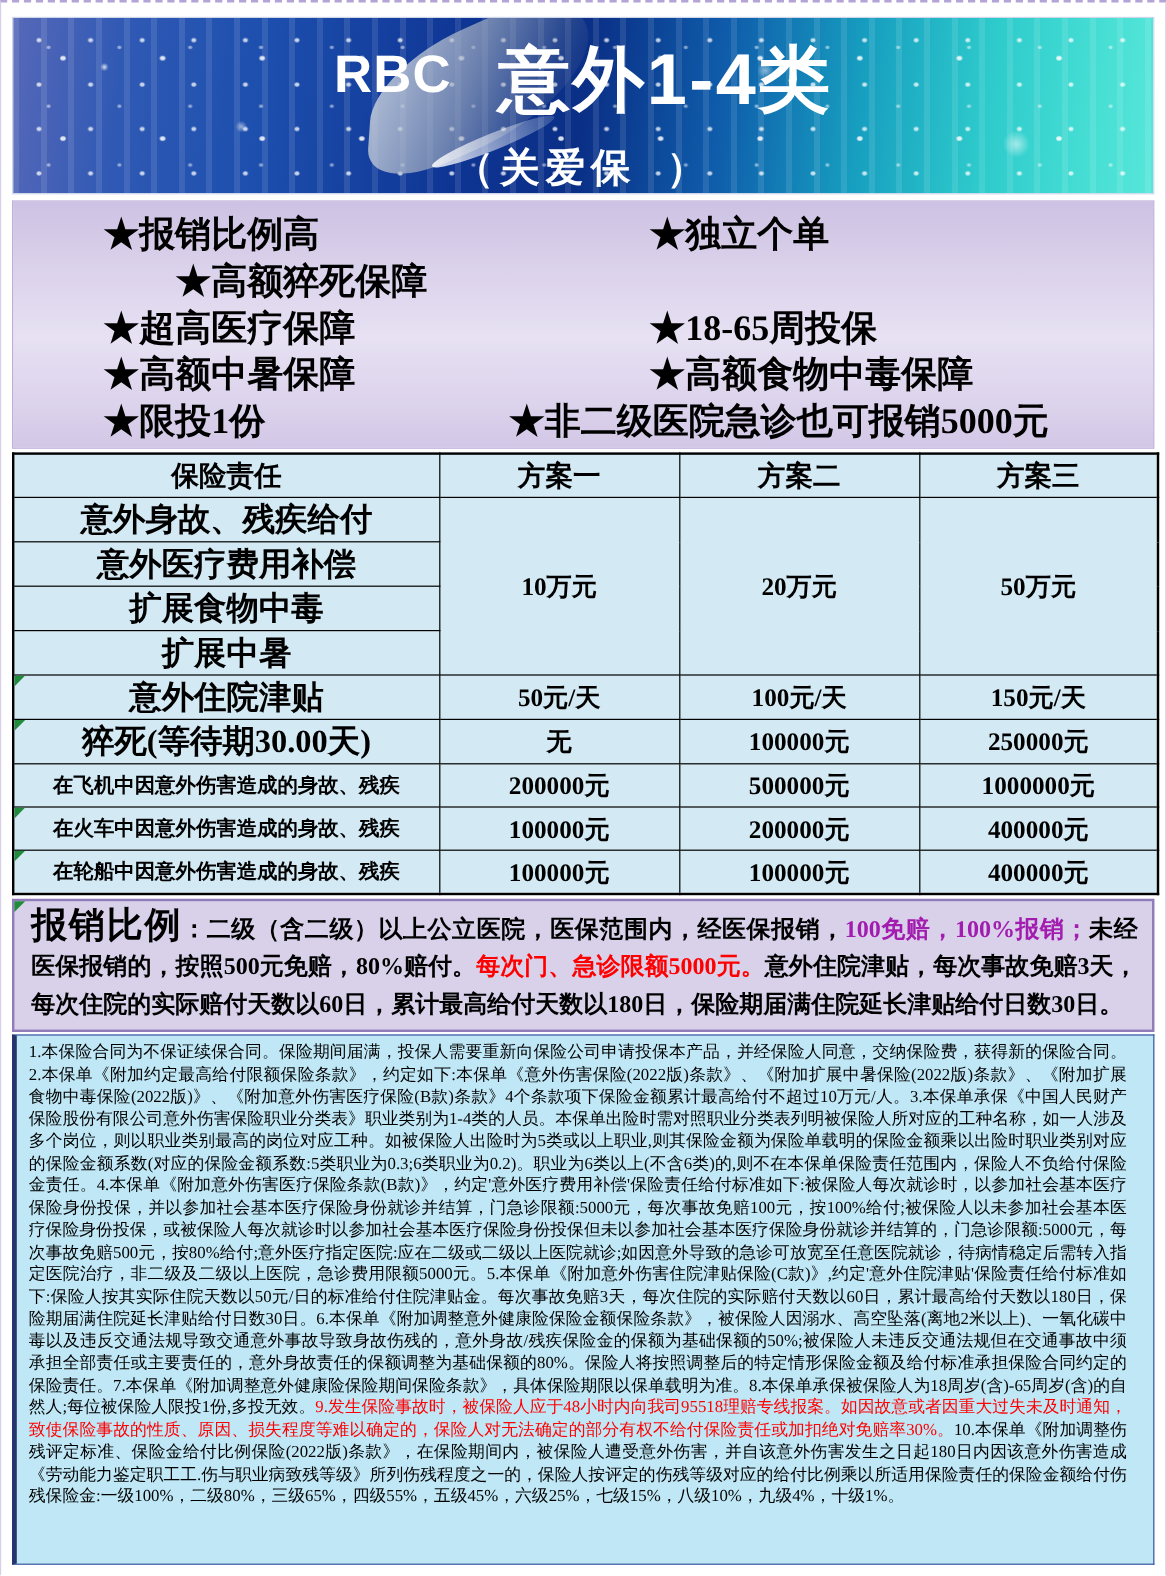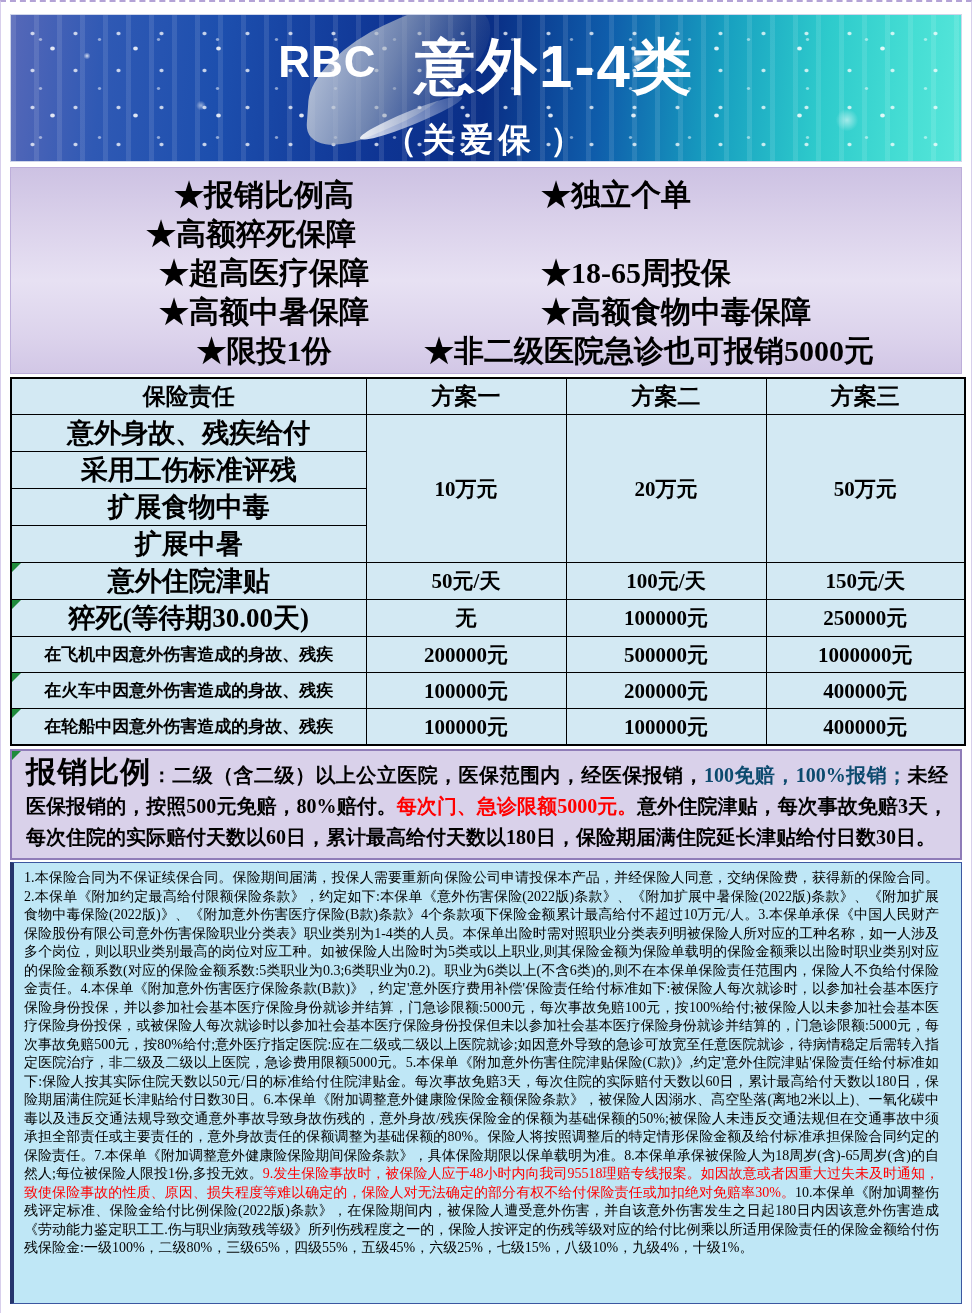--- a/index.html
+++ b/index.html
@@ -32,29 +32,29 @@
   .brush2 {
     position:absolute; left:345px; top:96px; width:110px; height:14px;
     background:linear-gradient(90deg, rgba(255,255,255,.85), rgba(255,255,255,.15));
     transform:rotate(-22deg); border-radius:50%;
   }
   .banner-title { position:relative; text-align:center; margin-top:12px; color:#fff;
     font-family:"Liberation Sans", sans-serif; font-weight:bold; white-space:nowrap; }
   .brand { font-size:44px; vertical-align:10px; letter-spacing:1px; }
   .title-main { font-size:60px; margin-left:34px; letter-spacing:2px; }
   .banner-sub { position:relative; text-align:center; margin-top:10px; color:#fff;
-    font-family:Liberation Sans, sans-serif; font-weight:bold; font-size:33px; letter-spacing:5px; }
+    font-family:Liberation Mono, monospace; font-weight:bold; font-size:33px; letter-spacing:5px; }
   
   .features {
     margin-top:5px; height:207px; box-sizing:border-box; padding-top:8px;
     background:linear-gradient(180deg,#cdc2e3 0%, #dbd2eb 28%, #e7e1f3 55%, #dcd3ec 82%, #d2c7e6 100%);
     border:1px solid #bdaeda; font-weight:bold; font-size:30px;
   }
   .feat-row { display:flex; height:39px; align-items:center; white-space:nowrap; }
-  .feat-left { width:395px; padding-left:111px; box-sizing:border-box;text-align:center; }
+  .feat-left { width:395px; padding-left:75px; box-sizing:border-box; }
   .feat-right { padding-left:135px; }
   .feat-row.last .feat-right { padding-left:18px; }
   
   table.benefits {
     margin-top:3px; width:954px; border-collapse:collapse; table-layout:fixed;
     background:#d3e9f3; border:2px solid #000; font-weight:bold; text-align:center;
   }
   table.benefits th, table.benefits td { border:1px solid #000; height:35px; padding:0 20px; position:relative; overflow:hidden; }
   th.hdr { font-size:23px; }
   td.lbl { font-size:27px; }
@@ -127,21 +127,21 @@
       <th class="hdr">方案二</th>
       <th class="hdr">方案三</th>
     </tr>
     <tr>
       <td class="lbl">意外身故、残疾给付</td>
       <td class="val" rowspan="4">10万元</td>
       <td class="val" rowspan="4">20万元</td>
       <td class="val" rowspan="4">50万元</td>
     </tr>
     <tr>
-      <td class="lbl">采用工伤标准评残</td>
+      <td class="lbl">意外医疗费用补偿</td>
     </tr>
     <tr>
       <td class="lbl">扩展食物中毒</td>
     </tr>
     <tr>
       <td class="lbl">扩展中暑</td>
     </tr>
     <tr>
       <td class="lbl"><span class="flag"></span><span>意外住院津贴</span></td>
       <td class="val">50元/天</td>
@@ -170,20 +170,20 @@
       <td class="lbl-sm"><span class="flag"></span><span>在轮船中因意外伤害造成的身故、残疾</span></td>
       <td class="val">100000元</td>
       <td class="val">100000元</td>
       <td class="val">400000元</td>
     </tr>
   </tbody>
     </table>
 
   <div class="ratio">
     <span class="flag"></span>
-    <span class="lead">报销比例</span><span><span>：二级（含二级）以上公立医院，医保范围内，经医保报销，</span><span style="color: #0c4a6e;">100免赔，100%报销；</span><span>未经医保报销的，按照500元免赔，80%赔付。</span><span style="color: rgb(255, 0, 0);">每次门、急诊限额5000元。</span><span>意外住院津贴，每次事故免赔3天，每次住院的实际赔付天数以60日，累计最高给付天数以180日，保险期届满住院延长津贴给付日数30日。</span></span>
+    <span class="lead">报销比例</span><span><span>：二级（含二级）以上公立医院，医保范围内，经医保报销，</span><span style="color: #a21caf;">100免赔，100%报销；</span><span>未经医保报销的，按照500元免赔，80%赔付。</span><span style="color: rgb(255, 0, 0);">每次门、急诊限额5000元。</span><span>意外住院津贴，每次事故免赔3天，每次住院的实际赔付天数以60日，累计最高给付天数以180日，保险期届满住院延长津贴给付日数30日。</span></span>
   </div>
 
   <div class="fineprint">
     <span><span>1.本保险合同为不保证续保合同。保险期间届满，投保人需要重新向保险公司申请投保本产品，并经保险人同意，交纳保险费，获得新的保险合同。2.本保单《附加约定最高给付限额保险条款》，约定如下:本保单《意外伤害保险(2022版)条款》、《附加扩展中暑保险(2022版)条款》、《附加扩展食物中毒保险(2022版)》、《附加意外伤害医疗保险(B款)条款》4个条款项下保险金额累计最高给付不超过10万元/人。3.本保单承保《中国人民财产保险股份有限公司意外伤害保险职业分类表》职业类别为1-4类的人员。本保单出险时需对照职业分类表列明被保险人所对应的工种名称，如一人涉及多个岗位，则以职业类别最高的岗位对应工种。如被保险人出险时为5类或以上职业,则其保险金额为保险单载明的保险金额乘以出险时职业类别对应的保险金额系数(对应的保险金额系数:5类职业为0.3;6类职业为0.2)。职业为6类以上(不含6类)的,则不在本保单保险责任范围内，保险人不负给付保险金责任。4.本保单《附加意外伤害医疗保险条款(B款)》，约定'意外医疗费用补偿'保险责任给付标准如下:被保险人每次就诊时，以参加社会基本医疗保险身份投保，并以参加社会基本医疗保险身份就诊并结算，门急诊限额:5000元，每次事故免赔100元，按100%给付;被保险人以未参加社会基本医疗保险身份投保，或被保险人每次就诊时以参加社会基本医疗保险身份投保但未以参加社会基本医疗保险身份就诊并结算的，门急诊限额:5000元，每次事故免赔500元，按80%给付;意外医疗指定医院:应在二级或二级以上医院就诊;如因意外导致的急诊可放宽至任意医院就诊，待病情稳定后需转入指定医院治疗，非二级及二级以上医院，急诊费用限额5000元。5.本保单《附加意外伤害住院津贴保险(C款)》,约定'意外住院津贴'保险责任给付标准如下:保险人按其实际住院天数以50元/日的标准给付住院津贴金。每次事故免赔3天，每次住院的实际赔付天数以60日，累计最高给付天数以180日，保险期届满住院延长津贴给付日数30日。6.本保单《附加调整意外健康险保险金额保险条款》，被保险人因溺水、高空坠落(离地2米以上)、一氧化碳中毒以及违反交通法规导致交通意外事故导致身故伤残的，意外身故/残疾保险金的保额为基础保额的50%;被保险人未违反交通法规但在交通事故中须承担全部责任或主要责任的，意外身故责任的保额调整为基础保额的80%。保险人将按照调整后的特定情形保险金额及给付标准承担保险合同约定的保险责任。7.本保单《附加调整意外健康险保险期间保险条款》，具体保险期限以保单载明为准。8.本保单承保被保险人为18周岁(含)-65周岁(含)的自然人;每位被保险人限投1份,多投无效。</span><span style="color: rgb(255, 0, 0);">9.发生保险事故时，被保险人应于48小时内向我司95518理赔专线报案。如因故意或者因重大过失未及时通知，致使保险事故的性质、原因、损失程度等难以确定的，保险人对无法确定的部分有权不给付保险责任或加扣绝对免赔率30%。</span><span>10.本保单《附加调整伤残评定标准、保险金给付比例保险(2022版)条款》，在保险期间内，被保险人遭受意外伤害，并自该意外伤害发生之日起180日内因该意外伤害造成《劳动能力鉴定职工工.伤与职业病致残等级》所列伤残程度之一的，保险人按评定的伤残等级对应的给付比例乘以所适用保险责任的保险金额给付伤残保险金:一级100%，二级80%，三级65%，四级55%，五级45%，六级25%，七级15%，八级10%，九级4%，十级1%。</span></span>
   </div>
 
 </div>
 
 </body></html>

